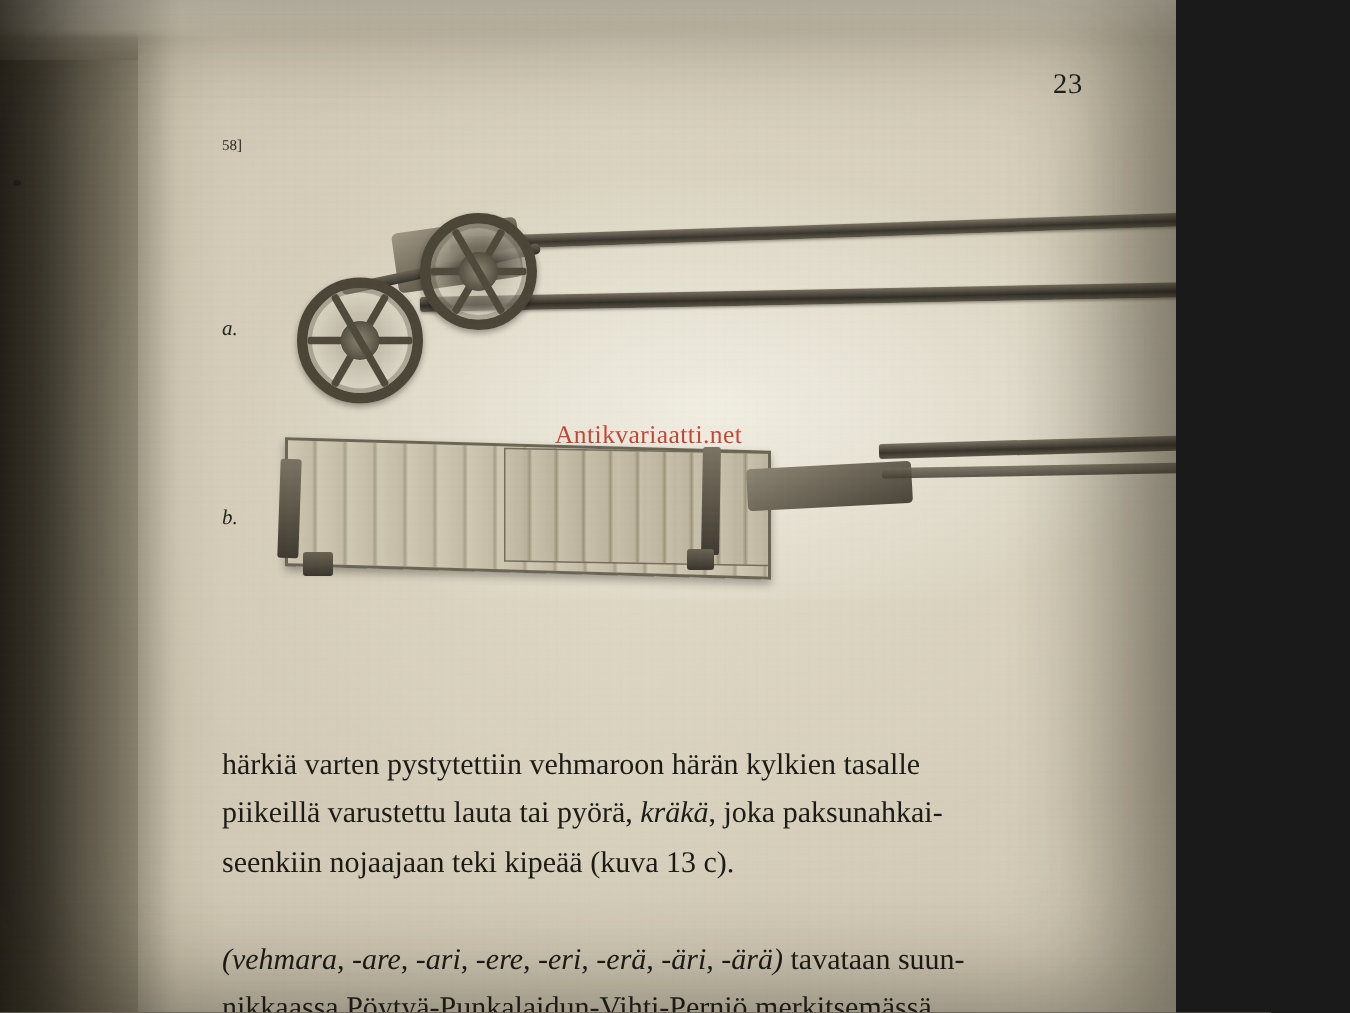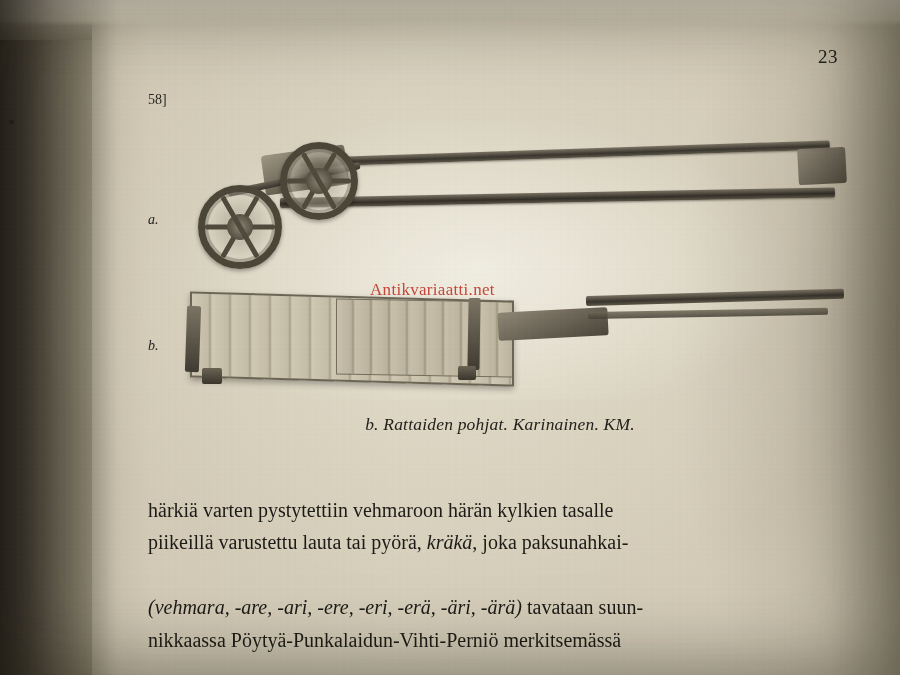--- a/index.html
+++ b/index.html
@@ -2,21 +2,21 @@
 <html><head>
 <meta charset="utf-8">
 <style>
   html, body {
     margin: 0;
     padding: 0;
     background: #1a1a1a;
   }
   #page {
     position: relative;
-    width: 900px;
+    width: 784px;
     height: 675px;
     overflow: hidden;
     background: #cfc7b4;
     font-family: "Liberation Serif", serif;
   }
 
   
   .book-bg {
     position: absolute;
     inset: 0;
@@ -95,21 +95,21 @@
     right: 62px;
     top: 46px;
     font-size: 19px;
     color: #20201c;
     letter-spacing: 0.5px;
   }
   .folio-mark {
     position: absolute;
     left: 148px;
     top: 92px;
-    font-size: 14px;
+    font-size: 10px;
     color: #2a2822;
   }
 
   
   .figure {
     position: absolute;
     left: 148px;
     top: 120px;
     width: 700px;
     height: 280px;
@@ -373,27 +373,27 @@
       <div class="bed-shaft2"></div>
     </div>
 
     <div class="fig-label label-a">a.</div>
     <div class="fig-label label-b">b.</div>
 
     <div class="watermark">Antikvariaatti.net</div>
   </div>
 
   <div class="caption">
-    <span class="line">b. Rattaiden pohjat. Karinainen. KM.</span>
   </div>
 
   <div class="body-text">
     <p>
       <span>härkiä varten pystytettiin vehmaroon härän kylkien tasalle</span><br>
       <span>piikeillä varustettu lauta tai pyörä, </span><i>kräkä</i><span>, joka paksunahkai-</span><br>
+      <span>seenkiin nojaajaan teki kipeää (kuva 13 c).</span>
     </p>
     <p class="indent">
       <br>
       <i>(vehmara, -are, -ari, -ere, -eri, -erä, -äri, -ärä)</i><span> tavataan suun-</span><br>
       <span>nikkaassa Pöytyä-Punkalaidun-Vihti-Perniö merkitsemässä</span>
     </p>
   </div>
 
   <div class="paper-grain"></div>
   <div class="vignette"></div>

